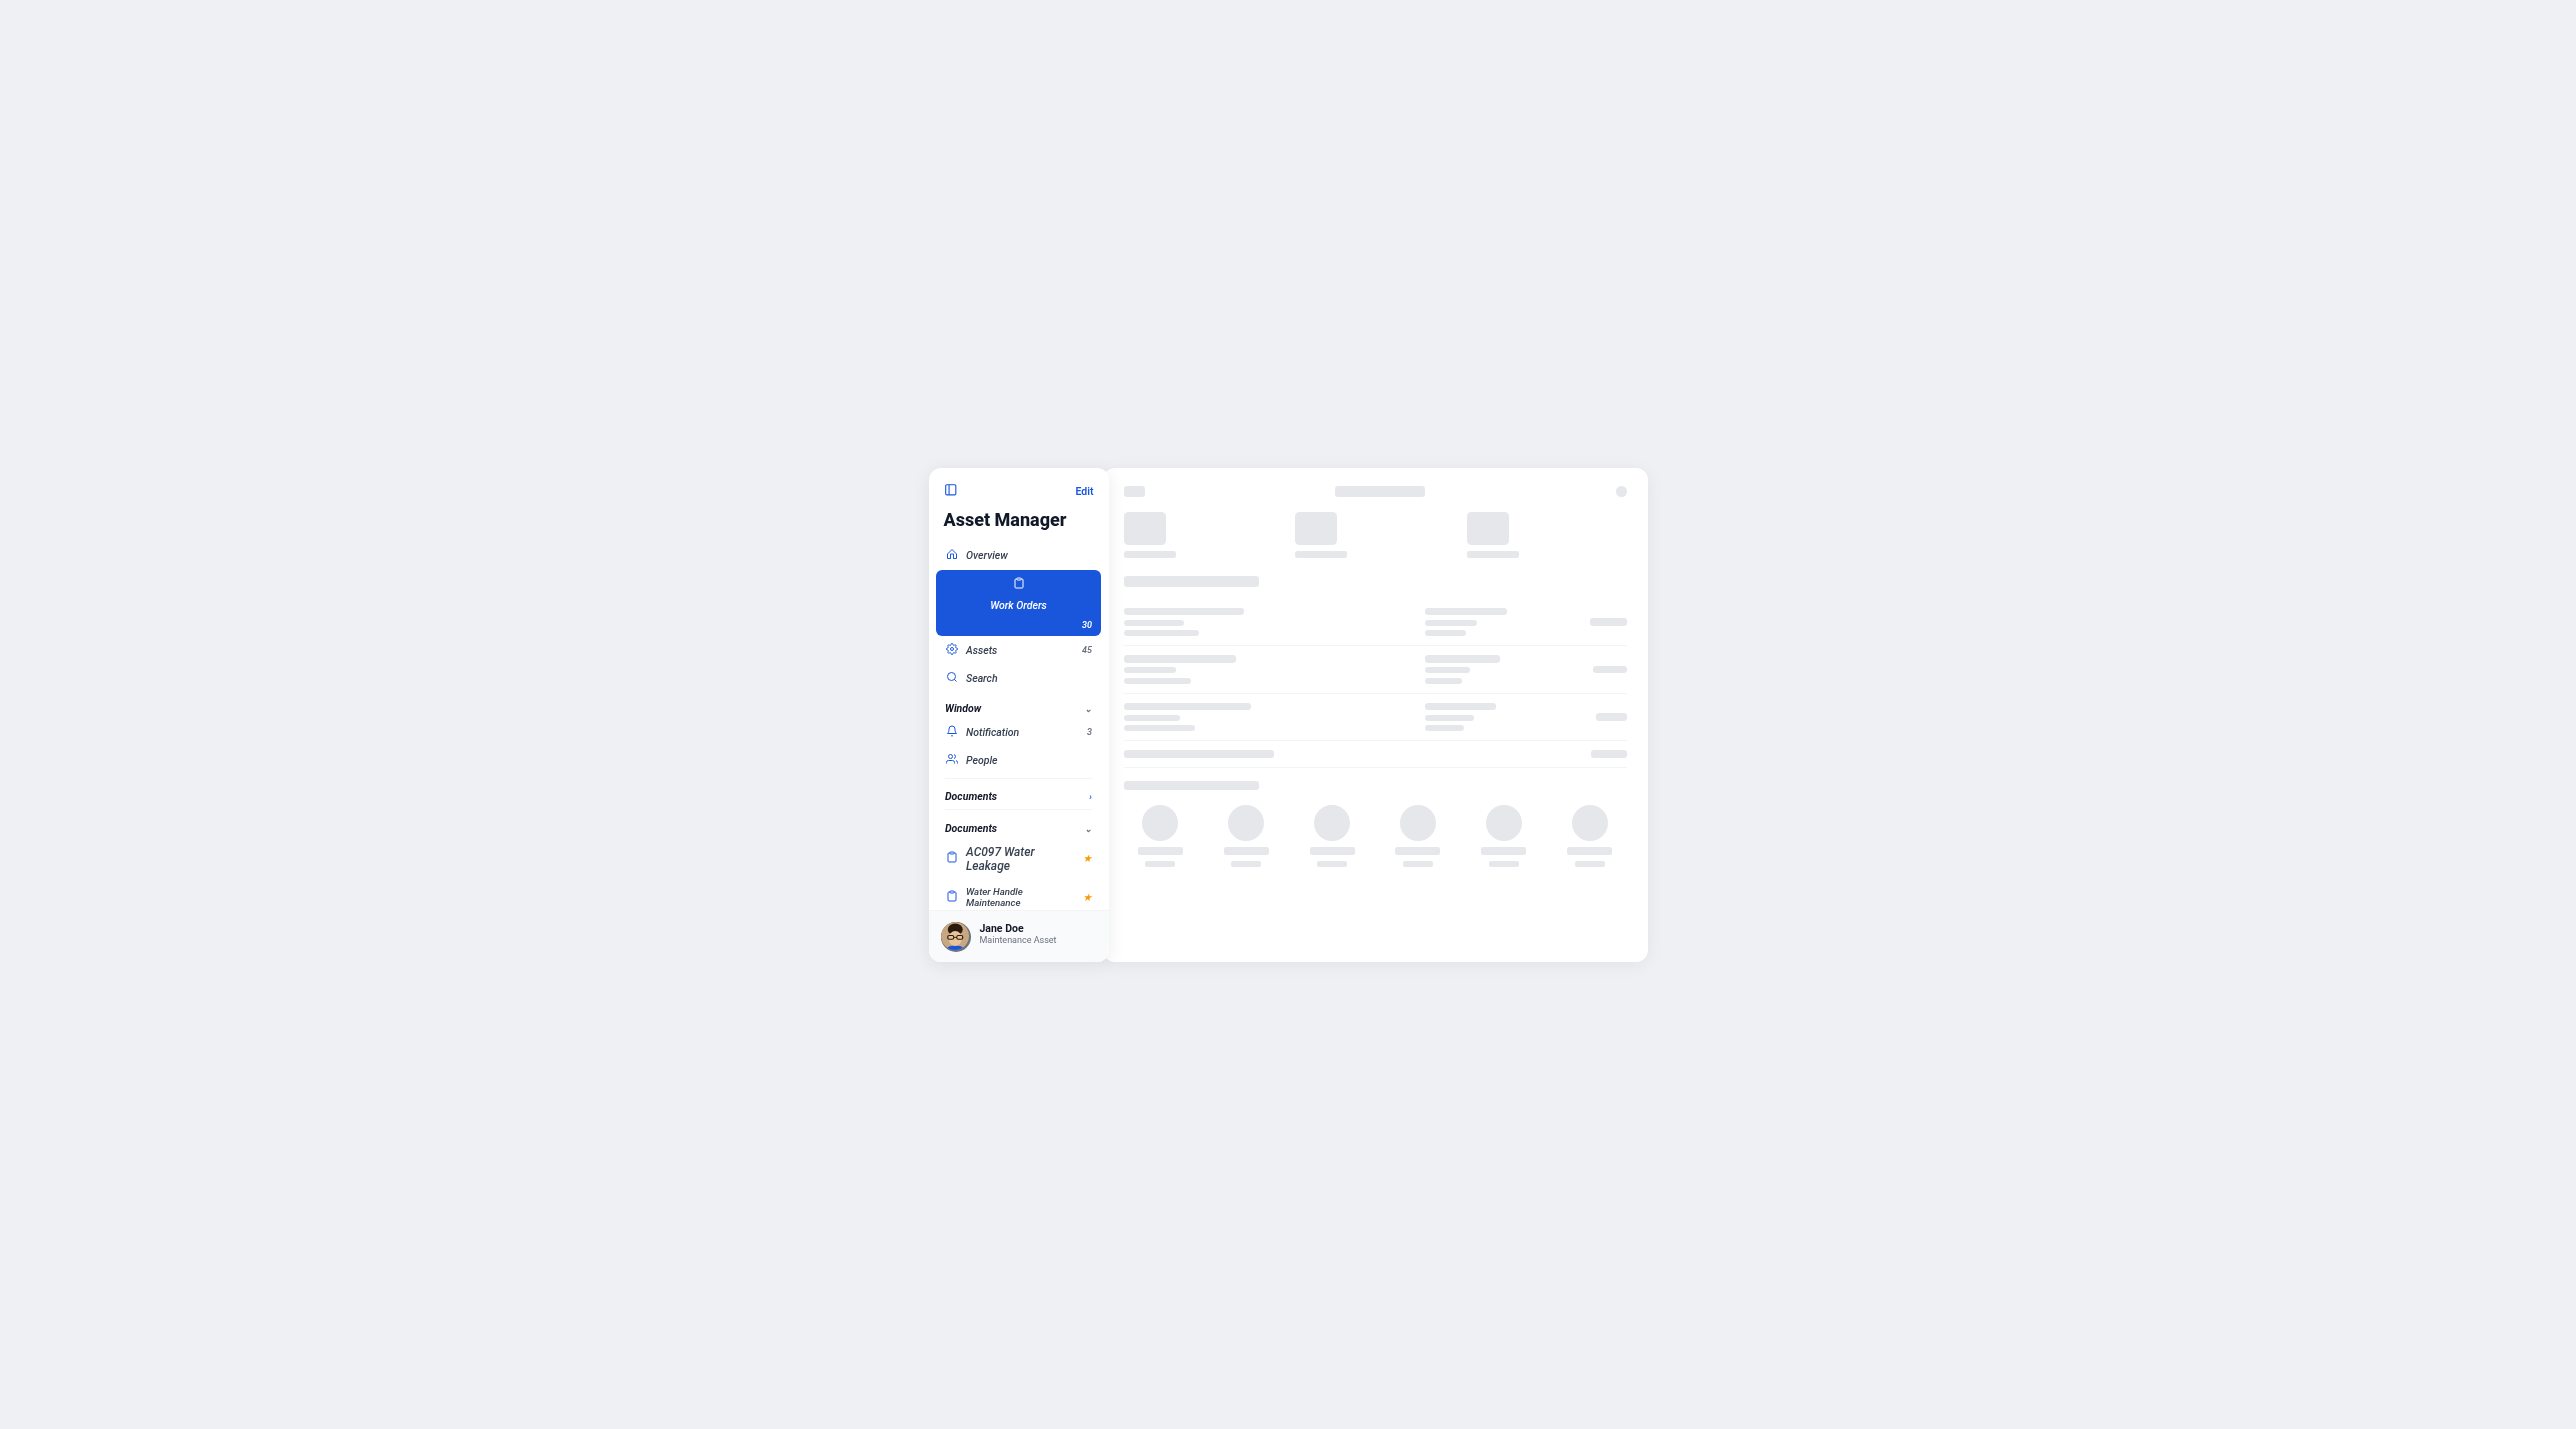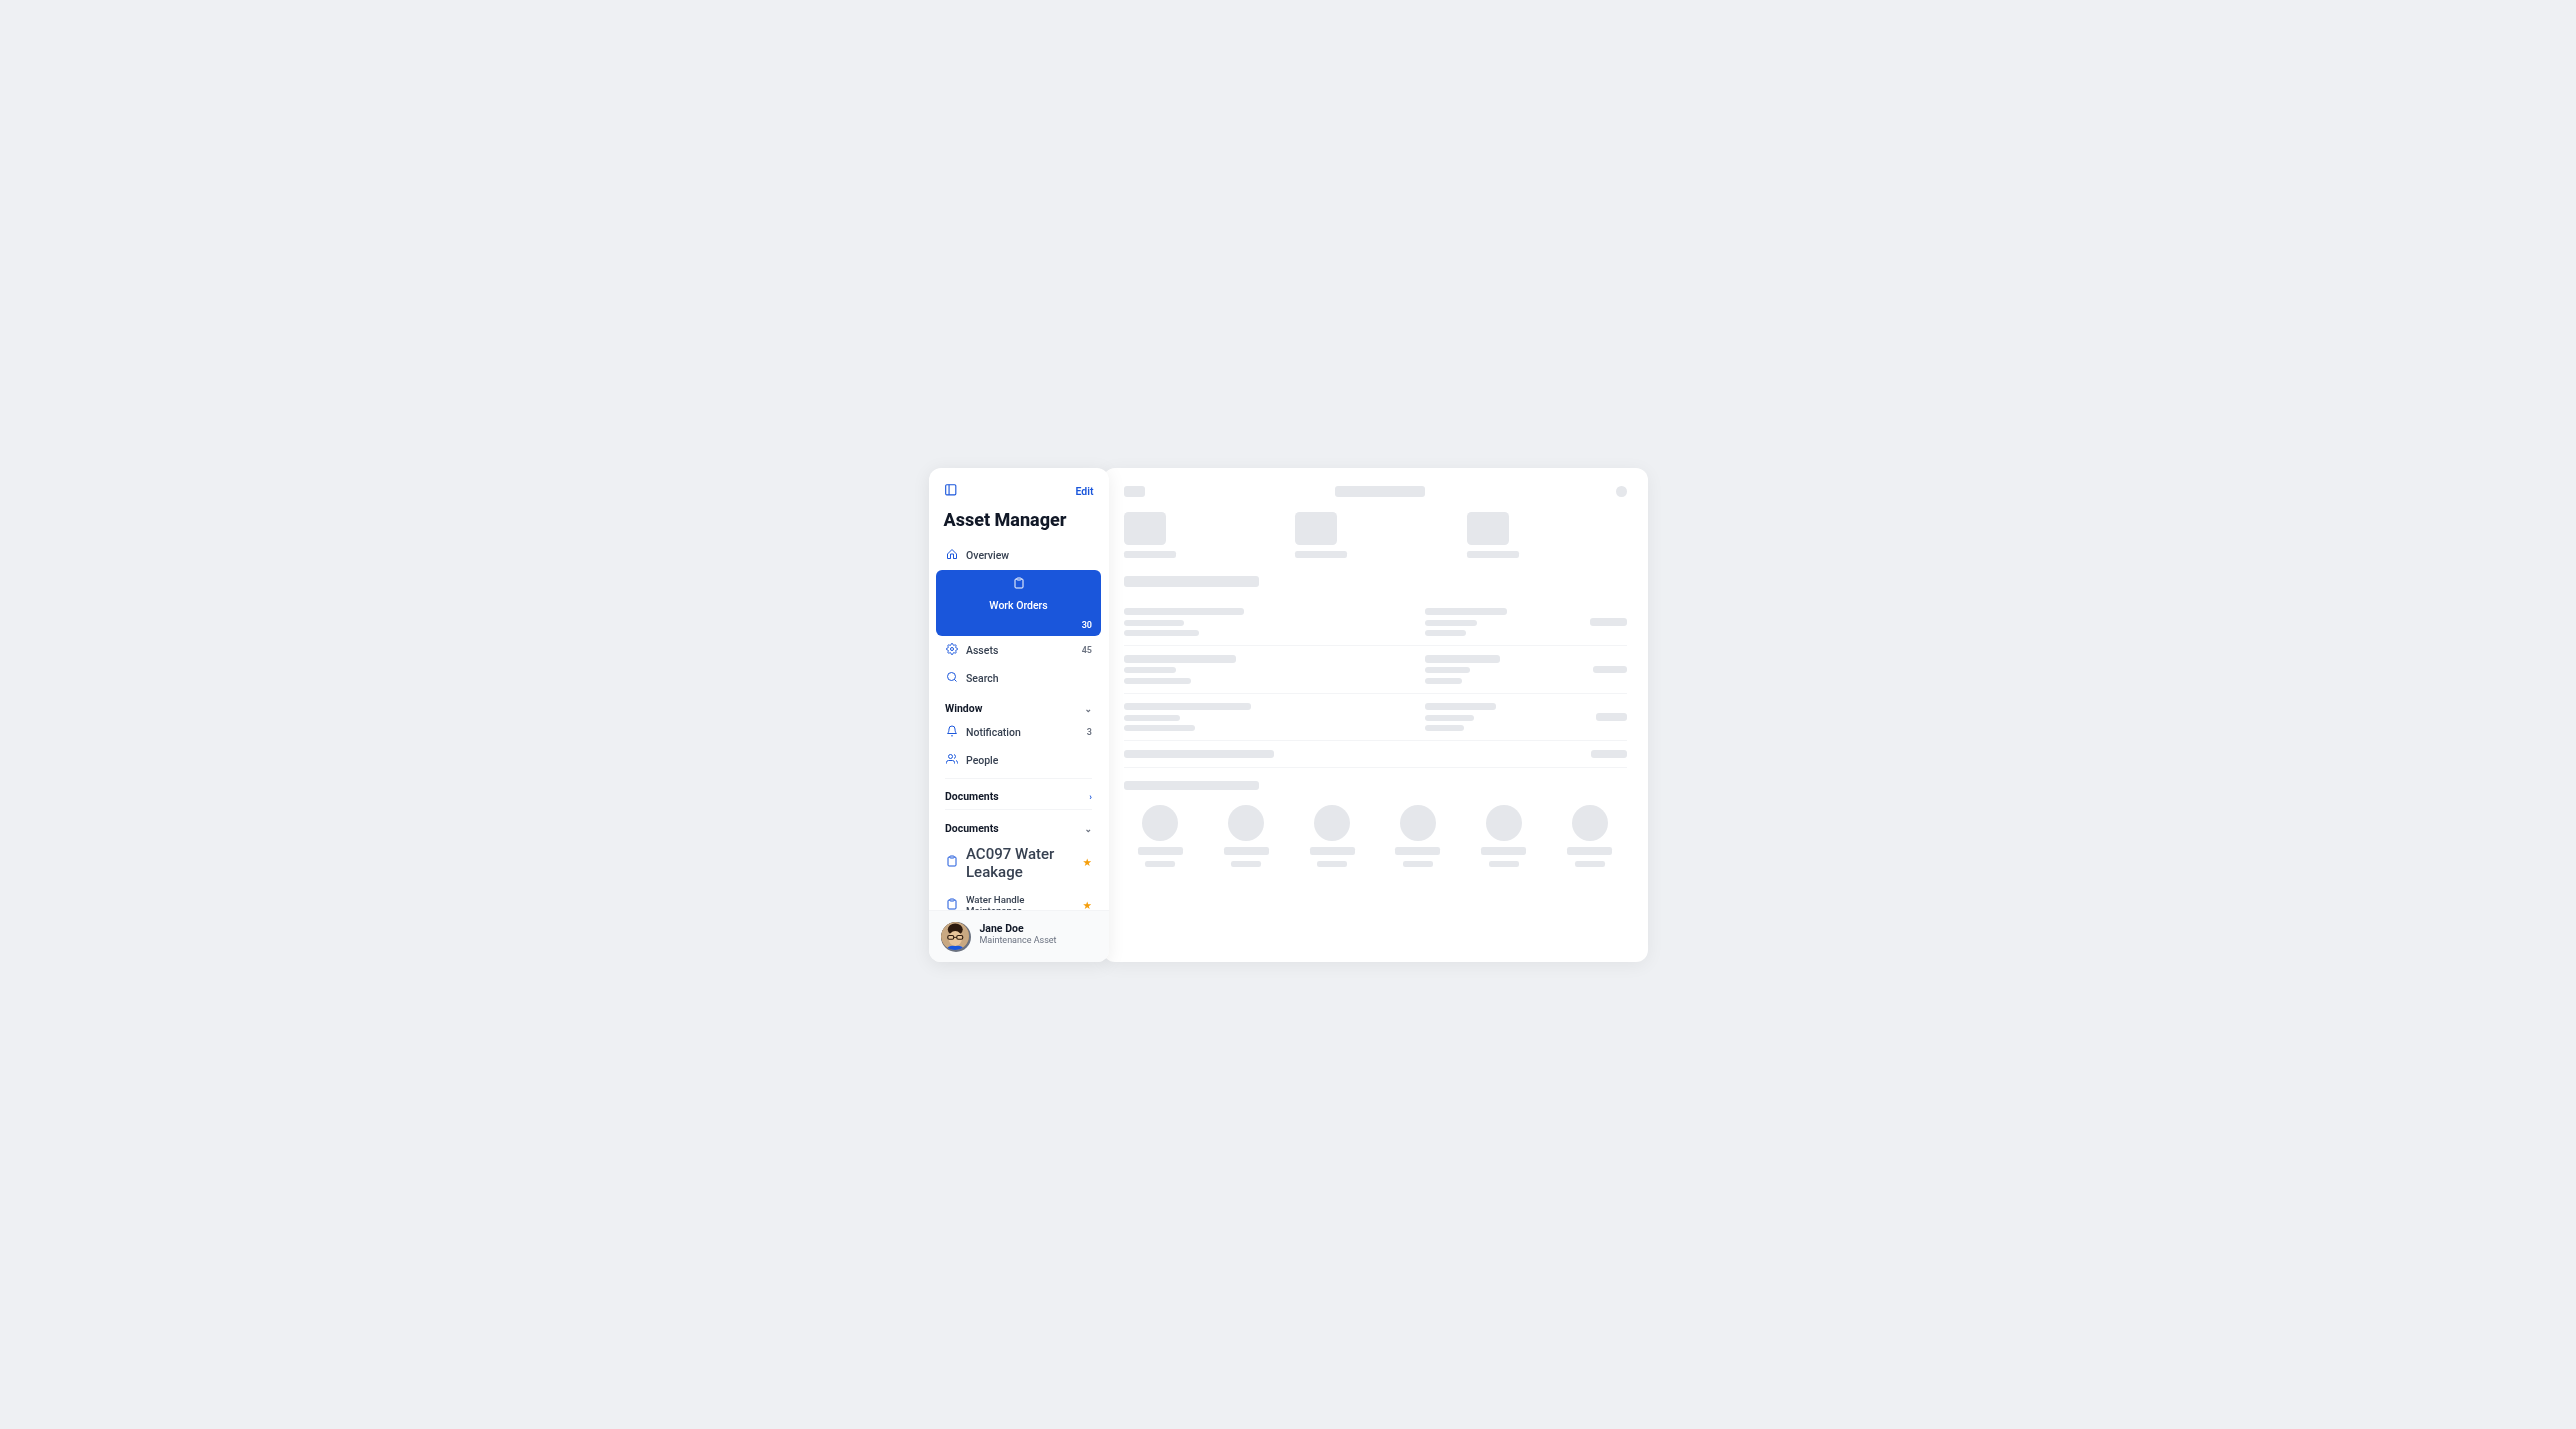--- a/index.html
+++ b/index.html
@@ -53,20 +53,21 @@
     .sidebar-title {
       padding: 3px 15px 12px 15px;
       font-size: 18px;
       font-weight: 800;
       color: #111827;
     }
     .sidebar-nav {
       flex: 1;
       overflow-y: auto;
       padding: 0 7.5px;
+      font-style: italic;
     }
     .nav-item {
       display: flex;
       align-items: center;
       padding: 6.7px 9px;
       border-radius: 6px;
       cursor: pointer;
       gap: 7.5px;
       font-size: 10.5px;
       color: #374151;
@@ -344,21 +345,21 @@
         <span class="chevron">⌄</span>
       </div>
 
       <div class="nav-item">
         <span class="nav-icon">
           <svg width="12" height="12" viewBox="0 0 24 24" fill="none" stroke="#1a56db" stroke-width="2">
             <rect x="8" y="2" width="8" height="4" rx="1"></rect>
             <path d="M16 4h2a2 2 0 0 1 2 2v14a2 2 0 0 1-2 2H6a2 2 0 0 1-2-2V6a2 2 0 0 1 2-2h2"></path>
           </svg>
         </span>
-        <span style="font-size:15px;">AC097 Water Leakage</span>
+        <span style="font-size:12px;">AC097 Water Leakage</span>
         <span class="fav-star">★</span>
       </div>
 
       <div class="nav-item">
         <span class="nav-icon">
           <svg width="12" height="12" viewBox="0 0 24 24" fill="none" stroke="#1a56db" stroke-width="2">
             <rect x="8" y="2" width="8" height="4" rx="1"></rect>
             <path d="M16 4h2a2 2 0 0 1 2 2v14a2 2 0 0 1-2 2H6a2 2 0 0 1-2-2V6a2 2 0 0 1 2-2h2"></path>
           </svg>
         </span>

